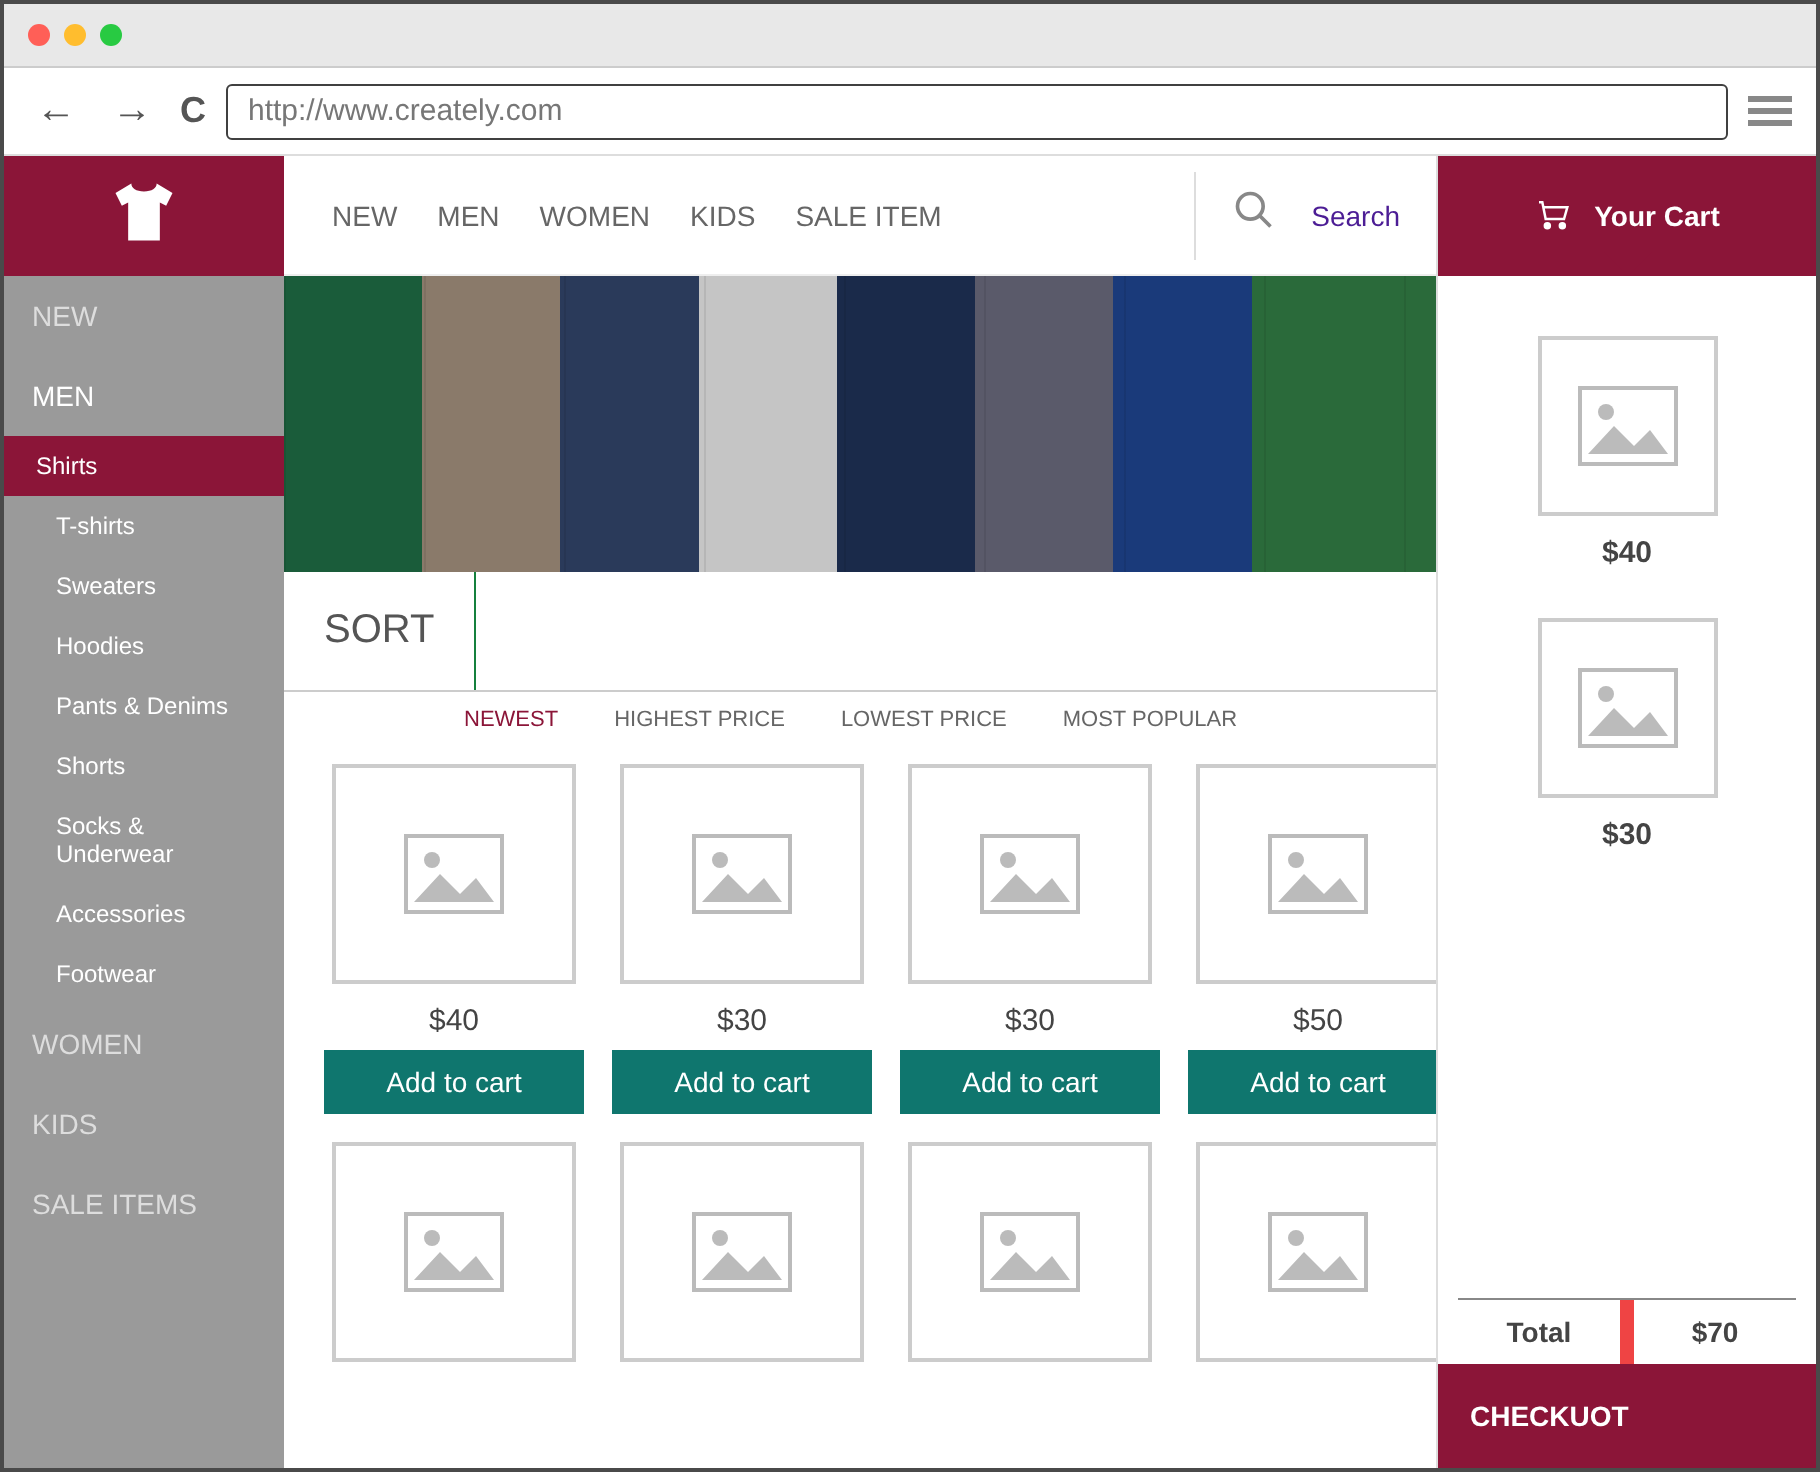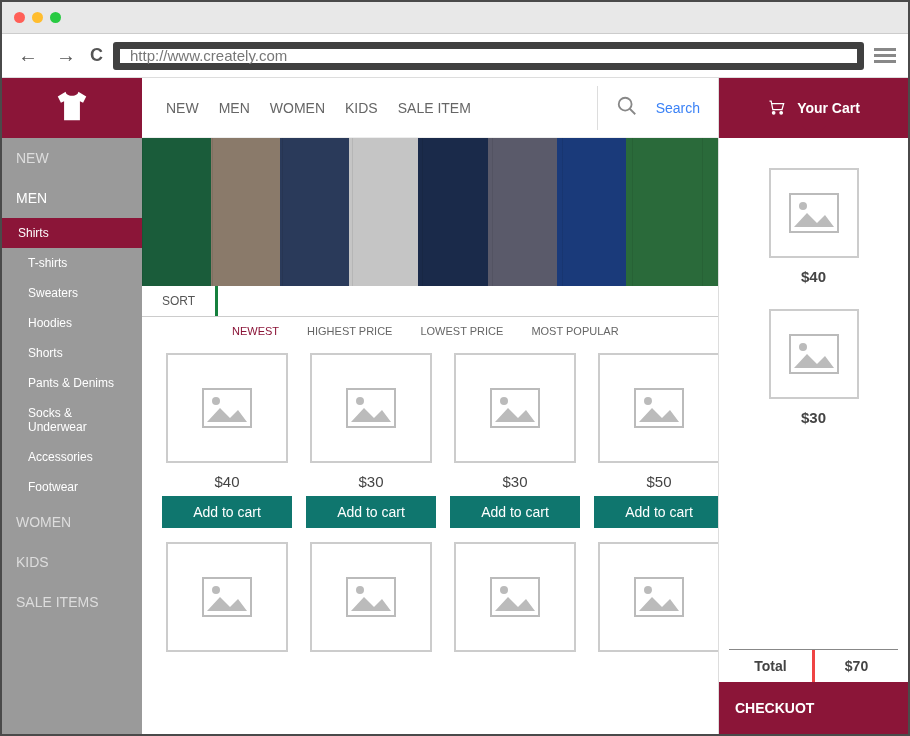--- a/index.html
+++ b/index.html
@@ -6,64 +6,64 @@
 body { font-family: Arial, sans-serif; background: #fff; }
 .window { width: 910px; height: 736px; border: 2px solid #4a4a4a; background: #fff; position: relative; overflow: hidden; }
 .titlebar { height: 32px; background: #e8e8e8; border-bottom: 1px solid #ccc; display: flex; align-items: center; padding: 0 12px; }
 .dot { width: 11px; height: 11px; border-radius: 50%; margin-right: 7px; }
 .dot.red { background: #ff5f57; }
 .dot.yellow { background: #ffbd2e; }
 .dot.green { background: #28ca42; }
 .toolbar { height: 44px; display: flex; align-items: center; padding: 0 12px; border-bottom: 1px solid #ddd; gap: 10px; }
 .nav-arrow { font-size: 20px; color: #555; cursor: pointer; padding: 0 4px; }
 .refresh { font-size: 18px; color: #555; cursor: pointer; font-weight: bold; }
-.urlbar { flex: 1; height: 28px; border: 7px solid #404040; border-radius: 3px; padding: 0 10px; font-size: 15px; color: #777; display: flex; align-items: center; background: #fff; }
+.urlbar { flex: 1; height: 28px; border: 1px solid #404040; border-radius: 3px; padding: 0 10px; font-size: 15px; color: #777; display: flex; align-items: center; background: #fff; }
 .hamburger { width: 22px; cursor: pointer; }
 .hamburger div { height: 3px; background: #888; margin: 3px 0; }
 .content { display: flex; height: calc(100% - 76px); }
 .sidebar { width: 140px; background: #9a9a9a; display: flex; flex-direction: column; }
 .logo { height: 60px; background: #8b1538; display: flex; align-items: center; justify-content: center; }
 .tshirt-icon svg { width: 38px; height: 38px; }
 .side-nav { display: flex; flex-direction: column; }
 .side-item { padding: 12px 14px; color: #ddd; font-size: 14px; cursor: pointer; }
 .side-item.current { color: #fff; font-weight: 500; }
 .sub-nav { display: flex; flex-direction: column; }
 .sub-item { padding: 8px 14px 8px 26px; color: #fff; font-size: 12px; cursor: pointer; }
 .sub-item.active { background: #8b1538; padding-left: 16px; }
 .main { flex: 1; display: flex; flex-direction: column; overflow: hidden; }
 .topbar { height: 60px; display: flex; align-items: center; border-bottom: 1px solid #eee; }
 .top-nav { display: flex; gap: 20px; padding: 0 24px; flex: 1; }
 .top-nav-item { font-size: 14px; color: #666; cursor: pointer; }
 .search-area { display: flex; align-items: center; gap: 18px; padding-right: 0; border-left: 1px solid #ddd; padding-left: 18px; height: 44px; }
 .search-icon svg { width: 22px; height: 22px; }
-.search-label { color: #3b82f6; font-size: 14px; padding-right: 18px; }
+.search-label { color: #4c1d95; font-size: 14px; padding-right: 18px; }
 .hero { height: 148px; background: linear-gradient(90deg, #1a5c3a 0%, #1a5c3a 12%, #8a7a6a 12%, #8a7a6a 24%, #2a3a5a 24%, #2a3a5a 36%, #c5c5c5 36%, #c5c5c5 48%, #1a2a4a 48%, #1a2a4a 60%, #5a5a6a 60%, #5a5a6a 72%, #1a3a7a 72%, #1a3a7a 84%, #2a6a3a 84%, #2a6a3a 100%); position: relative; }
 .hero::after { content: ""; position: absolute; inset: 0; background: repeating-linear-gradient(90deg, rgba(0,0,0,0.08) 0, rgba(0,0,0,0.08) 1px, transparent 1px, transparent 70px); }
 .sort-row { display: flex; align-items: center; border-bottom: 1px solid #ccc; }
-.sort-label { padding: 8px 20px; font-size: 12px; color: #555; border-right: 3px solid #15803d; }
+.sort-label { padding: 18px 20px; font-size: 20px; color: #555; border-right: 1px solid #15803d; }
 .filter-row { display: flex; gap: 28px; padding: 8px 20px 8px 90px; font-size: 11px; color: #666; }
 .filter-item { cursor: pointer; }
 .filter-item.active { color: #8b1538; font-weight: 500; }
 .grid { display: grid; grid-template-columns: repeat(4, 1fr); gap: 14px; padding: 8px 20px 20px; overflow-y: auto; }
 .card { display: flex; flex-direction: column; align-items: center; }
 .img-ph { width: 122px; height: 110px; border: 2px solid #ccc; display: flex; align-items: center; justify-content: center; margin-bottom: 10px; }
 .img-ph svg { width: 50px; height: 40px; }
 .price { font-size: 15px; color: #444; margin-bottom: 6px; }
 .add-btn { width: 130px; padding: 8px 0; background: #0f766e; color: #fff; border: none; font-size: 14px; cursor: pointer; }
 .cart { width: 190px; display: flex; flex-direction: column; border-left: 1px solid #ddd; font-weight: bold; }
 .cart-header { height: 60px; background: #8b1538; color: #fff; display: flex; align-items: center; justify-content: center; gap: 10px; font-size: 14px; position: relative; }
 .cart-header::after { content: ""; position: absolute; bottom: -12px; left: 50%; transform: translateX(-50%); border: 12px solid transparent; border-top-color: #8b1538; }
 .cart-icon svg { width: 20px; height: 18px; }
 .cart-body { flex: 1; padding: 30px 18px 10px; display: flex; flex-direction: column; gap: 18px; }
 .cart-item { display: flex; flex-direction: column; align-items: center; }
 .cart-item .img-ph { width: 90px; height: 90px; }
 .cart-item .price { font-size: 15px; }
 .cart-total { display: flex; border-top: 1px solid #888; margin: 0 10px; }
 .cart-total > div { flex: 1; text-align: center; padding: 8px 0; font-size: 14px; color: #444; }
-.cart-total > div:first-child { border-right: 3px solid #ef4444; }
+.cart-total > div:first-child { border-right: 7px solid #ef4444; }
 .checkout { background: #8b1538; color: #ffffff; text-align: left; padding: 18px 16px; font-size: 14px; cursor: pointer; }
 </style>
 </head>
 <body>
 
 <div class="window">
   <div class="titlebar">
     <div class="dot red"></div>
     <div class="dot yellow"></div>
     <div class="dot green"></div>
@@ -91,22 +91,22 @@
         </span>
       </div>
       <div class="side-nav">
         <div class="side-item">NEW</div>
         <div class="side-item current">MEN</div>
         <div class="sub-nav">
           <div class="sub-item active">Shirts</div>
           <div class="sub-item">T-shirts</div>
           <div class="sub-item">Sweaters</div>
           <div class="sub-item">Hoodies</div>
+          <div class="sub-item">Pants &amp; Denims</div>
           <div class="sub-item">Shorts</div>
-          <div class="sub-item">Pants &amp; Denims</div>
           <div class="sub-item">Socks &amp; Underwear</div>
           <div class="sub-item">Accessories</div>
           <div class="sub-item">Footwear</div>
         </div>
         <div class="side-item">WOMEN</div>
         <div class="side-item">KIDS</div>
         <div class="side-item">SALE ITEMS</div>
       </div>
     </div>
     <div class="main">

